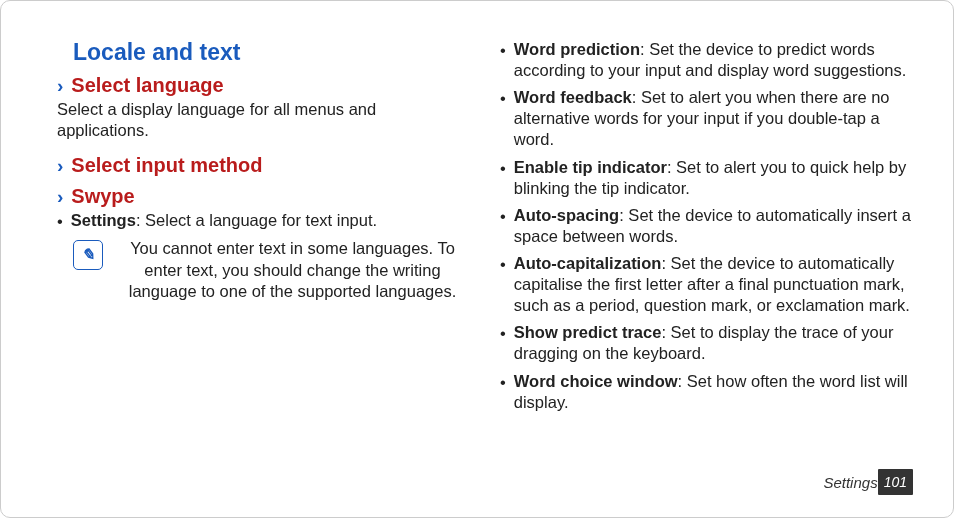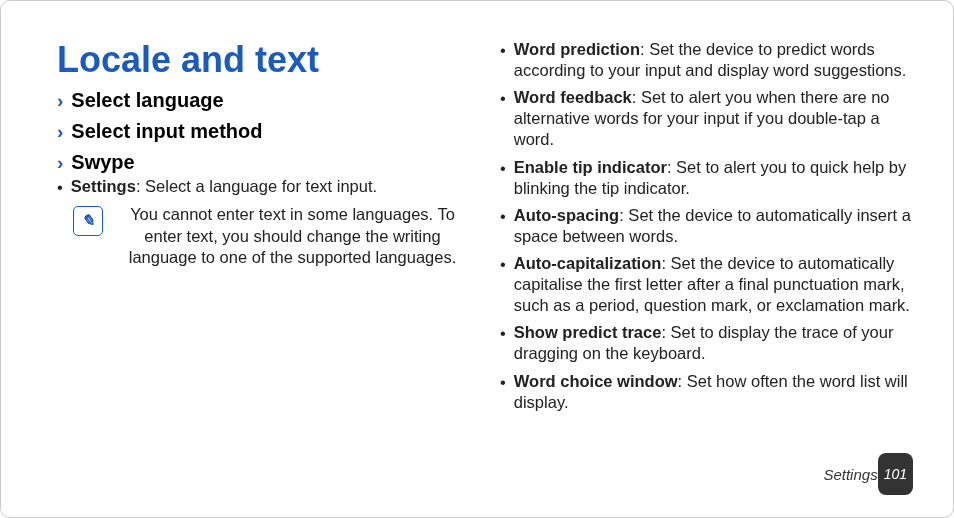--- a/index.html
+++ b/index.html
@@ -22,22 +22,22 @@
   .cols {
     display: flex;
     padding: 38px 40px 0 56px;
     gap: 30px;
   }
   .col {
     flex: 1 1 0;
     min-width: 0;
   }
   h1.title {
-    margin: 0 0 6px 0;
-    font-size: 36px;
+    margin: 0 0 6px 16px;
+    font-size: 23px;
     font-weight: 700;
     color: #1a5bbd;
   }
   .intro {
     margin: 0 0 18px 0;
     font-size: 16.5px;
     line-height: 1.25;
   }
   .subhead {
     display: flex;
@@ -47,21 +47,21 @@
   }
   .chev {
     color: #1a5bbd;
     font-size: 19px;
     font-weight: 900;
     line-height: 1;
   }
   .subhead-text {
     font-size: 20px;
     font-weight: 700;
-    color: #000000;
+    color: #b91c1c;
   }
   .subdesc {
     margin: 0 0 14px 0;
     font-size: 16.5px;
     line-height: 1.25;
   }
   .bullet {
     display: flex;
     gap: 8px;
     font-size: 16.5px;
@@ -115,37 +115,38 @@
   }
   .footer .label {
     font-style: italic;
     color: #333;
   }
   .footer .pagebox {
     background: #333;
     color: #fff;
     font-style: italic;
     font-size: 14px;
-    padding: 13px 6px;
-    border-radius: 8px;
+    padding: 5px 6px;
+    border-radius: 1px;
   }
 </style>
 </head>
 <body>
 
 <div class="page">
   <div class="cols">
 
     <div class="col">
       <h1 class="title">Locale and text</h1>
 
       <div class="subhead">
         <span class="chev">›</span>
         <span class="subhead-text">Select language</span>
       </div>
+      <p class="subdesc">Select a display language for all menus and applications.</p>
 
       <div class="subhead">
         <span class="chev">›</span>
         <span class="subhead-text">Select input method</span>
       </div>
 
       <div class="subhead">
         <span class="chev">›</span>
         <span class="subhead-text">Swype</span>
       </div>

